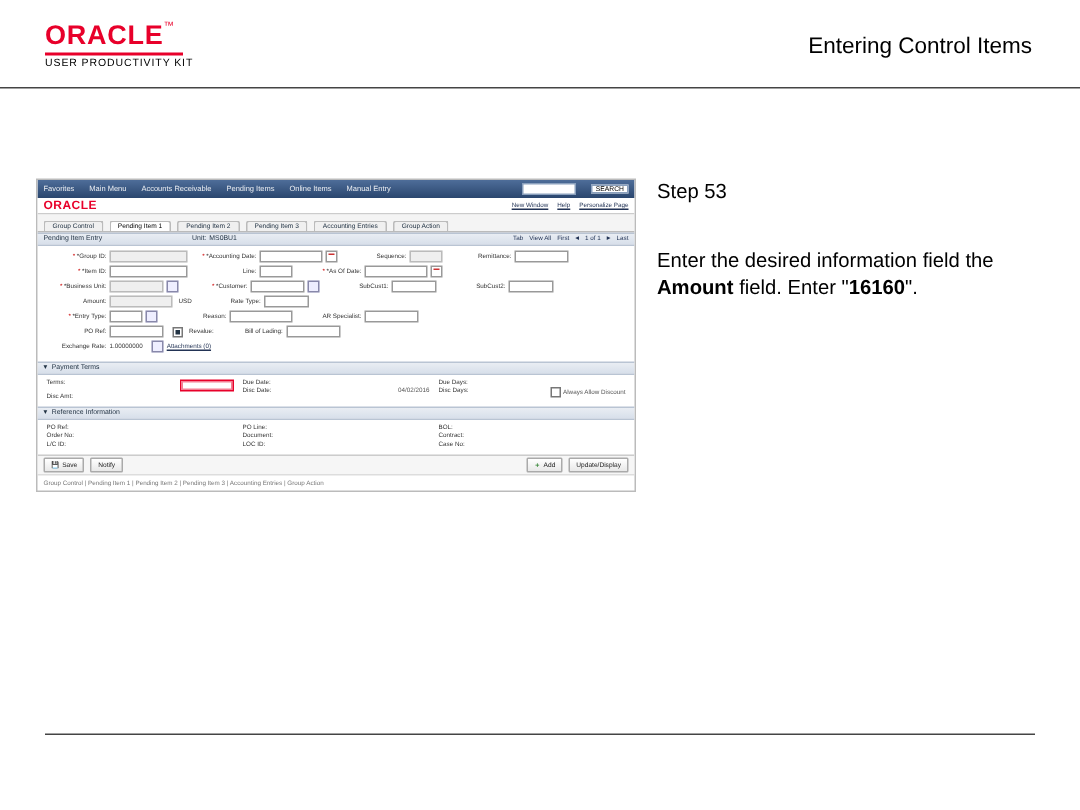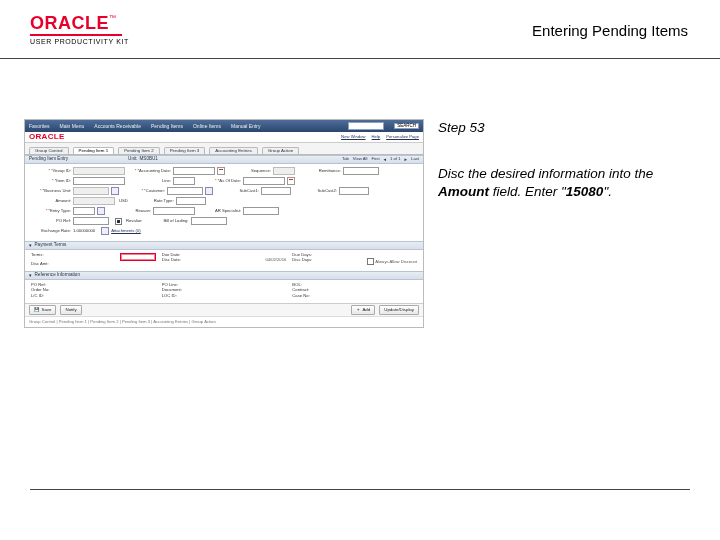--- a/index.html
+++ b/index.html
@@ -43,21 +43,21 @@
     position:absolute; right:32px; top:22px;
     font-size:15px;
   }
 
   
   .page {
     display:flex;
     padding: 60px 24px 0 24px;
   }
   .left-col { width: 400px; }
-  .right-col { width: 250px; padding-left: 14px; font-size: 13.5px; line-height:1.35;font-style:italic;}
+  .right-col { width: 250px; padding-left: 14px; font-size: 13.5px; line-height:1.35;}
 
   
   .step { margin-bottom: 28px; }
   .emph { font-weight:bold; }
 
   
   .shot {
     width: 398px;
     border: 1px solid #bbb;
     background:#fff;
@@ -186,21 +186,21 @@
 <body>
 
 <div class="header">
   <div class="logo-block">
     <div>
       <span class="logo-oracle">ORACLE</span><span class="logo-tm">™</span>
     </div>
     <div class="logo-rule"></div>
     <div class="logo-sub">USER PRODUCTIVITY KIT</div>
   </div>
-  <div class="header-title">Entering Pending Items</div>
+  <div class="header-title">Entering Control Items</div>
 </div>
 
 <div class="page">
 
   <div class="left-col">
     <div class="shot">
 
       <div class="appbar">
         <span>Favorites</span>
         <span>Main Menu</span>
@@ -467,18 +467,18 @@
         </div>
       </div>
 
       <div class="crumbs">Group Control | Pending Item 1 | Pending Item 2 | Pending Item 3 | Accounting Entries | Group Action</div>
     </div>
   </div>
 
   <div class="right-col">
     <div class="step">Step 53</div>
     <div>
-      <span>Disc the desired information into the </span><span class="emph">Amount</span><span> field. Enter "</span><span class="emph">15080</span><span>".</span>
+      <span>Enter the desired information field the </span><span class="emph">Amount</span><span> field. Enter "</span><span class="emph">16160</span><span>".</span>
     </div>
   </div>
 </div>
 
 <div class="pagefoot-rule"></div>
 
 </body></html>

